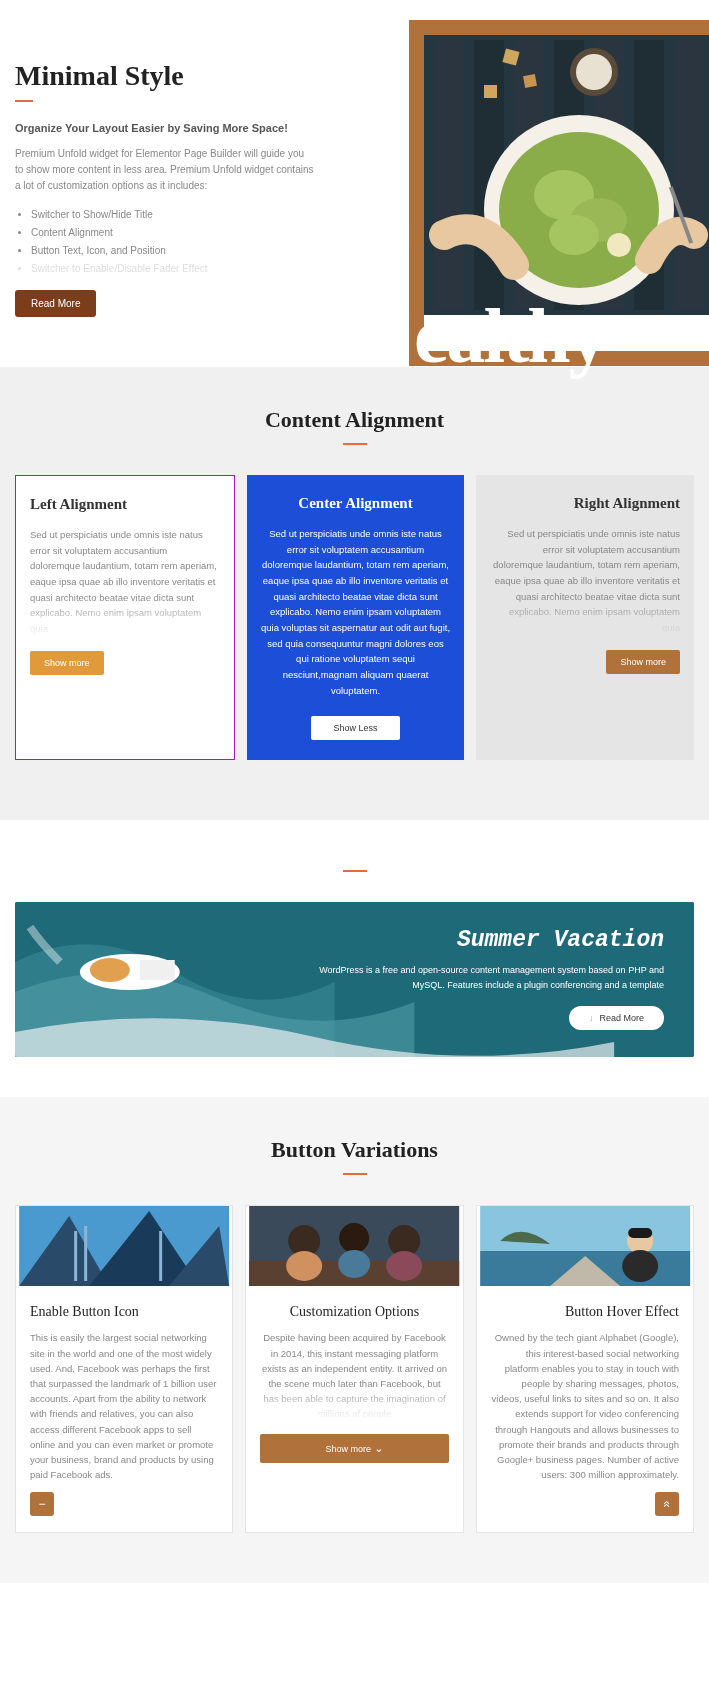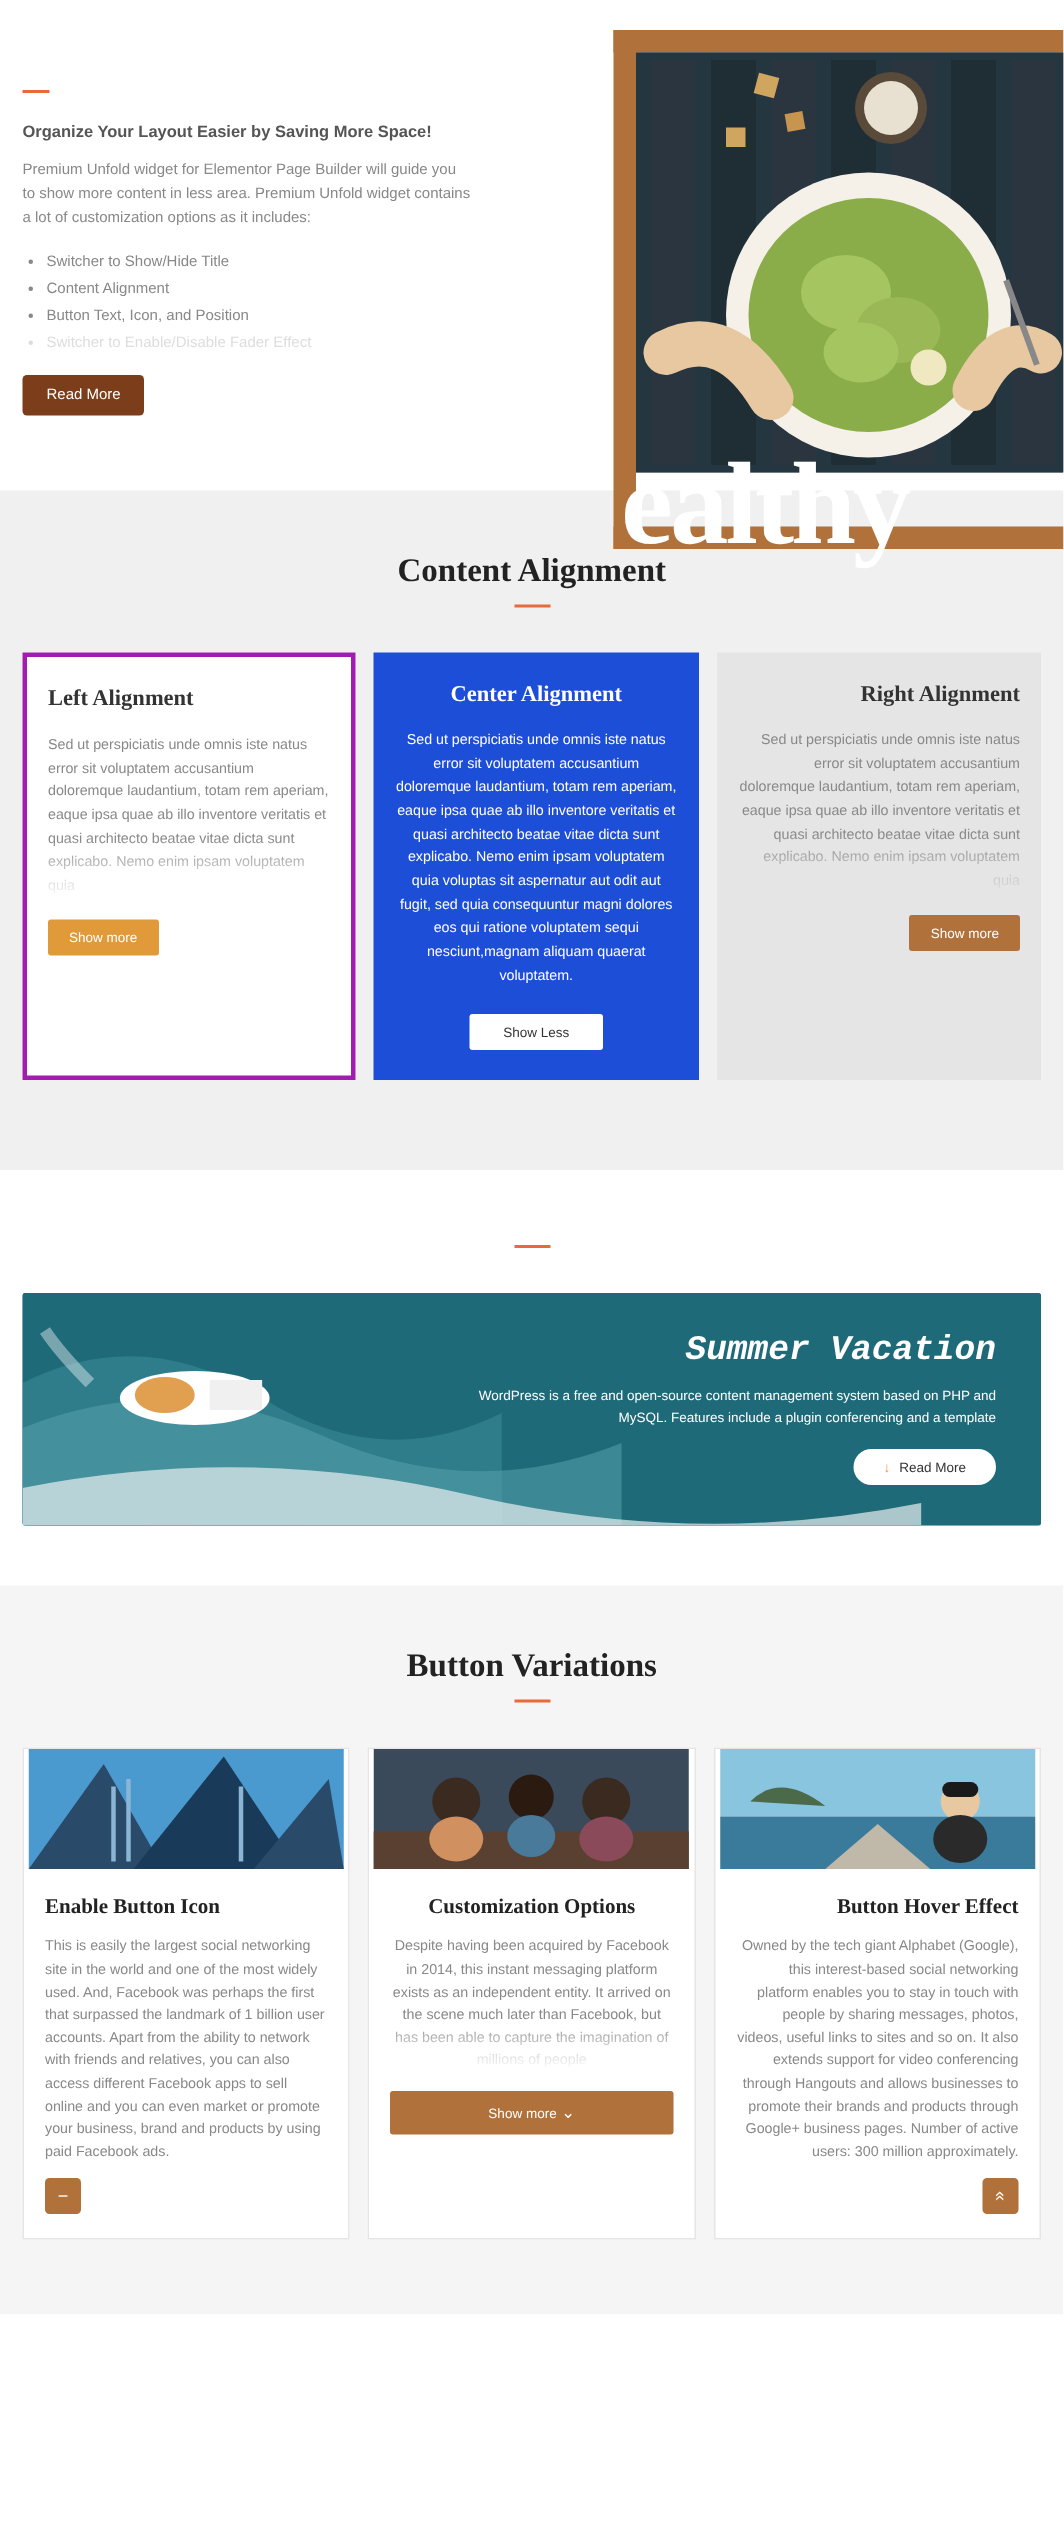--- a/index.html
+++ b/index.html
@@ -21,21 +21,21 @@
   .hero-img { position: absolute; top: 0; left: 0; width: 285px; height: 280px; background: #1a2a32; overflow: hidden; }
   .hero-img svg { width: 100%; height: 100%; }
   .hero-bigtext { position: absolute; bottom: -30px; left: -10px; font-family: Georgia, serif; font-size: 78px; font-weight: 900; color: #fff; letter-spacing: -2px; }
   
   
   .section-grey { background: #f0f0f0; padding: 40px 15px 60px; margin-top: 10px; }
   .section-title { font-family: Georgia, serif; font-size: 22px; font-weight: 700; text-align: center; color: #222; }
   .underline-center { width: 24px; height: 2px; background: #e86a3a; margin: 10px auto 30px; }
   .cards3 { display: flex; gap: 12px; }
   .card { flex: 1; padding: 20px 14px; }
-  .card-left { background: #fff; border: 3px solid #a21caf; text-align: left; }
+  .card-left { background: #fff; border: 1px solid #a21caf; text-align: left; }
   .card-center { background: #1d4ed8; color: #fff; text-align: center; }
   .card-right { background: #e5e5e5; text-align: right; }
   .card-title { font-family: Georgia, serif; font-size: 15px; font-weight: 700; margin-bottom: 14px; }
   .card-center .card-title { color: #fff; }
   .card-text { font-size: 9.5px; line-height: 1.65; color: #888; }
   .card-center .card-text { color: #fff; }
   .card-text.faded-bottom { position: relative; max-height: 115px; overflow: hidden; }
   .card-text.faded-bottom::after { content:''; position:absolute; bottom:0; left:0; right:0; height:40px; background: linear-gradient(to bottom, rgba(255,255,255,0), #fff); }
   .card-right .card-text.faded-bottom::after { background: linear-gradient(to bottom, rgba(229,229,229,0), #e5e5e5); }
   .btn-orange { background: #e09a3a; color: #fff; font-size: 9px; padding: 7px 14px; border: none; border-radius: 2px; margin-top: 14px; cursor: pointer; }
@@ -54,37 +54,38 @@
   .btn-pill { background: #fff; color: #333; font-size: 9px; padding: 7px 20px; border: none; border-radius: 14px; margin-top: 14px; cursor: pointer; }
   .btn-pill::before { content: '↓'; margin-right: 6px; color: #e09a3a; }
   
   
   .section-grey2 { background: #f5f5f5; padding: 40px 15px 50px; }
   .cards3b { display: flex; gap: 12px; }
   .bcard { flex: 1; background: #fff; border: 1px solid #e5e5e5; position: relative; }
   .bcard-img { height: 80px; width: 100%; overflow: hidden; }
   .bcard-img svg { width: 100%; height: 100%; display: block; }
   .bcard-body { padding: 18px 14px 16px; }
-  .bcard-title { font-family: Georgia, serif; font-size: 14px; font-weight: 700; margin-bottom: 10px; color: #222; }
+  .bcard-title { font-family: Georgia, serif; font-size: 14px; font-weight: 400; margin-bottom: 10px; color: #222; }
   .bcard-text { font-size: 9.5px; line-height: 1.6; color: #888; }
   .bcard-text.faded { position: relative; max-height: 90px; overflow: hidden; }
   .bcard-text.faded::after { content:''; position:absolute; bottom:0; left:0; right:0; height:35px; background: linear-gradient(to bottom, rgba(255,255,255,0), #fff); }
   .bcard.center { text-align: center; }
   .bcard.right { text-align: right; }
   .sq-btn { width: 24px; height: 24px; background: #b0713a; color: #fff; border: none; border-radius: 3px; font-size: 12px; line-height: 24px; text-align: center; margin-top: 10px; cursor: pointer; padding: 0; }
   .bcard.right .sq-btn { float: right; }
   .btn-showmore { width: 100%; background: #b0713a; color: #fff; font-size: 9px; padding: 8px; border: none; border-radius: 2px; margin-top: 14px; cursor: pointer; }
   .btn-showmore::after { content: ' ⌄'; font-size: 11px; }
   .clearfix::after { content:''; display:block; clear:both; }
 </style>
 </head>
 <body>
 
 <section class="hero">
   <div class="hero-text">
+    <h1 class="hero-title">Minimal Style</h1>
     <div class="underline-short"></div>
     <p class="hero-sub">Organize Your Layout Easier by Saving More Space!</p>
     <p class="hero-desc">Premium Unfold widget for Elementor Page Builder will guide you to show more content in less area. Premium Unfold widget contains a lot of customization options as it includes:</p>
     <ul class="hero-list">
       <li>Switcher to Show/Hide Title</li>
       <li>Content Alignment</li>
       <li>Button Text, Icon, and Position</li>
       <li class="faded">Switcher to Enable/Disable Fader Effect</li>
     </ul>
     <button class="btn-readmore">Read More</button>

